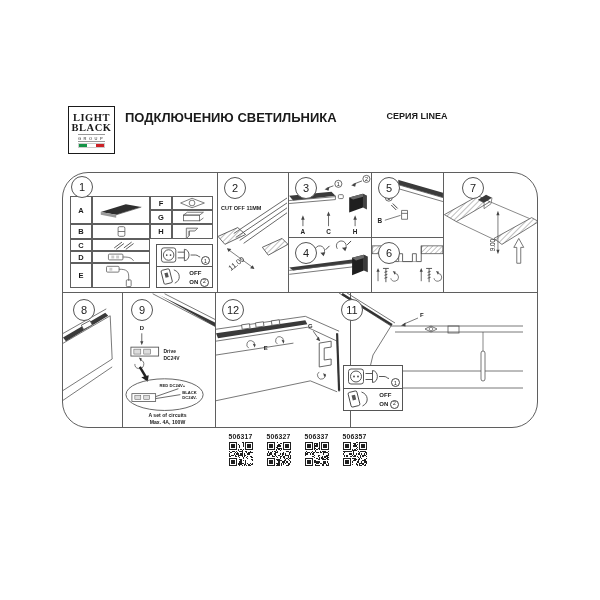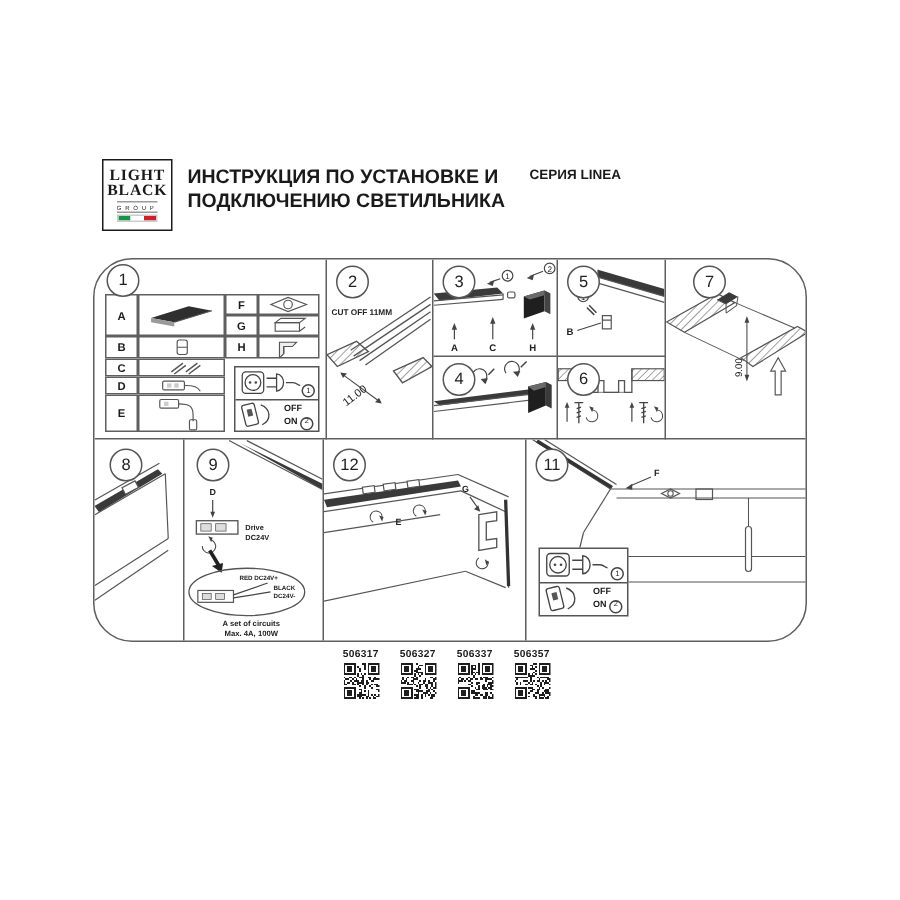--- a/index.html
+++ b/index.html
@@ -11,21 +11,21 @@
   
   .logo{position:absolute;left:68px;top:106px;width:47px;height:48px;
     border:1.6px solid #1a1a1a;box-sizing:border-box;
     display:flex;flex-direction:column;align-items:center;justify-content:center;}
   .logo-word{font-family:"Liberation Serif", serif;font-weight:bold;font-size:10.5px;line-height:10px;letter-spacing:.5px;}
   .logo-group{font-size:4px;letter-spacing:2.5px;margin-top:1.5px;border-top:.5px solid #999;border-bottom:.5px solid #999;padding:.5px 0;}
   .logo-flag{display:flex;width:25px;height:3px;margin-top:2px;outline:.5px solid #ccc;}
   .logo-flag span{flex:1;}
 
   .title{position:absolute;left:125px;top:110px;font-size:13px;font-weight:bold;line-height:16px;}
-  .series{position:absolute;left:353px;top:111px;width:128px;}
+  .series{position:absolute;left:353px;top:111px;width:128px;text-align:center;}
   .series-name{font-size:9px;font-weight:bold;}
   .series-articles{font-size:11.5px;font-weight:bold;margin-top:3px;letter-spacing:.2px;}
 
   
   .board{position:absolute;left:62px;top:172px;width:476px;height:256px;
     border:1.2px solid #5f5f5f;border-radius:26px;box-sizing:border-box;overflow:hidden;background:#fff;}
   .panel{position:absolute;box-sizing:border-box;}
   .panel.br{border-right:1px solid #5f5f5f;}
   .panel.bb{border-bottom:1px solid #5f5f5f;}
   .panel svg.art{position:absolute;left:0;top:0;width:100%;height:100%;}
@@ -64,21 +64,20 @@
   <div class="logo-word">BLACK</div>
   <div class="logo-group">GROUP</div>
   <div class="logo-flag">
     <span style="background:#159447"></span>
       <span style="background:#fff"></span>
       <span style="background:#cd2127"></span>
   </div>
 </div>
 
 <div class="title">
-  <div>ИНСТРУКЦИЯ ПО УСТАНОВКЕ И</div>
   <div>ПОДКЛЮЧЕНИЮ СВЕТИЛЬНИКА</div>
 </div>
 
 <div class="series">
   <div class="series-name">СЕРИЯ LINEA</div>
 </div>
 
 <div class="board">
 
   <section class="panel br bb" style="left:0;top:0;width:155px;height:120px">
@@ -424,21 +423,21 @@
       <text x="50" y="57" font-size="6" font-weight="bold" text-anchor="middle">E</text>
       <text x="95" y="35" font-size="6" font-weight="bold" text-anchor="middle">G</text>
       <line x1="98" y1="38" x2="103" y2="45" stroke="#444" stroke-width="0.8"></line>
       <polygon points="105,48 100.8,46.4 103.6,43.6" fill="#444"></polygon>
       <path d="M104,50 l12,-2 v6 l-7,1 v12 l7,-1 v6 l-12,2 z" fill="#fff" stroke="#555" stroke-width="0.9"></path>
       <path d="M104,79 a4,4 0 1 0 6,2" stroke="#444" stroke-width="0.7" fill="none"></path>
       <polygon points="111,82 108,80 109,84" fill="#444"></polygon>
     </svg>
   </section>
 
-  <section class="panel" style="left:288px;top:120px;width:188px;height:136px">
+  <section class="panel" style="left:272px;top:120px;width:188px;height:136px">
     <span class="pnum" style="top:6px">11</span>
     <svg class="art" viewBox="0 0 188 136">
       <g stroke="#555" stroke-width="0.8" fill="none">
         <line x1="12" y1="0" x2="60" y2="30"></line>
           <line x1="4" y1="0" x2="56" y2="33"></line>
         <line x1="56" y1="33" x2="188" y2="33"></line>
           <line x1="60" y1="39" x2="188" y2="39"></line>
         <line x1="56" y1="33" x2="38" y2="62"></line>
           <line x1="38" y1="62" x2="30" y2="95"></line>
         <line x1="34" y1="78" x2="188" y2="78"></line>

